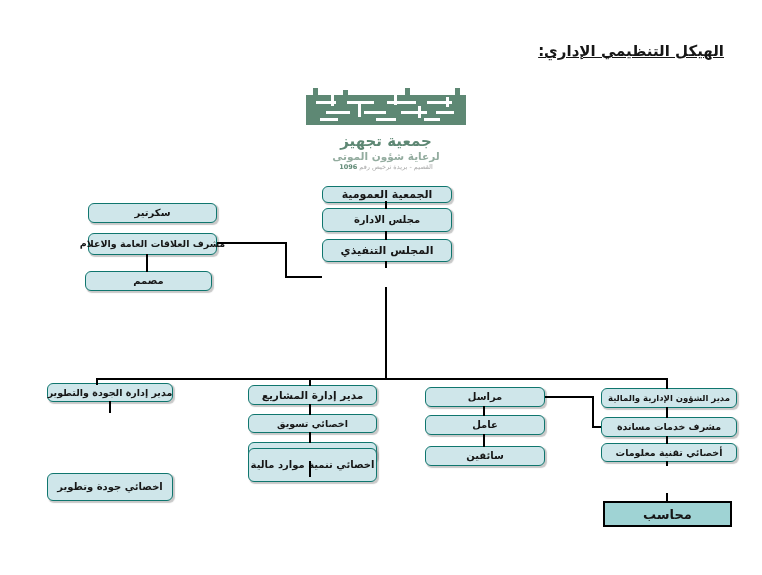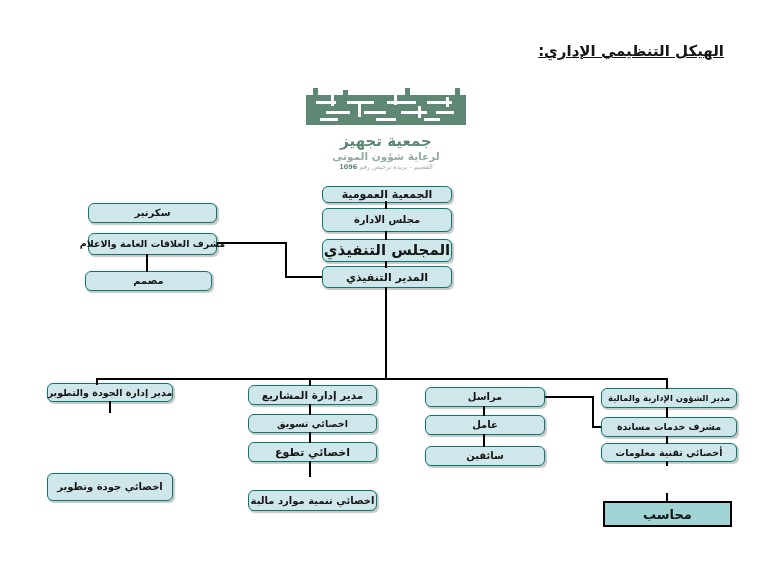--- a/index.html
+++ b/index.html
@@ -62,34 +62,33 @@
     <div id="logo-name">جمعية تجهيز</div>
     <div id="logo-sub">لرعاية شؤون الموتى</div>
     <div id="logo-tag">
       <span>القصيم - بريدة ترخيص رقم</span>
       <span class="num">1096</span>
     </div>
   </div>
 
   <div class="node" style="left:322px;top:186px;width:130px;height:17px;font-size:11px;">الجمعية العمومية</div>
   <div class="node" style="left:322px;top:208px;width:130px;height:24px;font-size:10px;">مجلس الادارة</div>
-  <div class="node" style="left:322px;top:239px;width:130px;height:23px;font-size:15px;">المجلس التنفيذي</div>
-  <div class="node" style="left:322px;top:266px;width:130px;height:22px;font-size:11px;">المدير التنفيذي</div>
+  <div class="node" style="left:322px;top:239px;width:130px;height:23px;font-size:11px;">المجلس التنفيذي</div>
 
   <div class="node" style="left:88px;top:203px;width:129px;height:20px;">سكرتير</div>
   <div class="node" style="left:88px;top:233px;width:129px;height:22px;font-size:9.5px;">مشرف العلاقات العامة والاعلام</div>
   <div class="node" style="left:85px;top:271px;width:127px;height:20px;">مصمم</div>
 
   <div class="node" style="left:47px;top:383px;width:126px;height:19px;font-size:9.5px;">مدير إدارة الجودة والتطوير</div>
   <div class="node" style="left:47px;top:436px;width:126px;height:28px;margin-top:37px;">اخصائي جودة وتطوير</div>
 
   <div class="node" style="left:248px;top:385px;width:129px;height:20px;font-size:10.5px;">مدير إدارة المشاريع</div>
   <div class="node" style="left:248px;top:414px;width:129px;height:19px;font-size:9.5px;">اخصائي تسويق</div>
   <div class="node" style="left:248px;top:442px;width:129px;height:20px;font-size:11px;">اخصائي تطوع</div>
-  <div class="node" style="left:248px;top:490px;width:129px;height:21px;font-size:10px;text-align:center;">اخصائي تنمية موارد مالية</div>
+  <div class="node" style="left:248px;top:448px;width:129px;height:34px;font-size:10px;text-align:center;">اخصائي تنمية موارد مالية</div>
 
   <div class="node" style="left:425px;top:387px;width:120px;height:20px;">مراسل</div>
   <div class="node" style="left:425px;top:415px;width:120px;height:20px;">عامل</div>
   <div class="node" style="left:425px;top:446px;width:120px;height:20px;">سائقين</div>
 
   <div class="node" style="left:601px;top:388px;width:136px;height:20px;font-size:8.5px;">مدير الشؤون الإدارية والمالية</div>
   <div class="node" style="left:601px;top:417px;width:136px;height:20px;font-size:9.5px;">مشرف خدمات مساندة</div>
   <div class="node" style="left:601px;top:443px;width:136px;height:19px;font-size:9.5px;">أخصائي تقنية معلومات</div>
   <div class="node sq" style="left:603px;top:501px;width:129px;height:26px;">محاسب</div>
 

